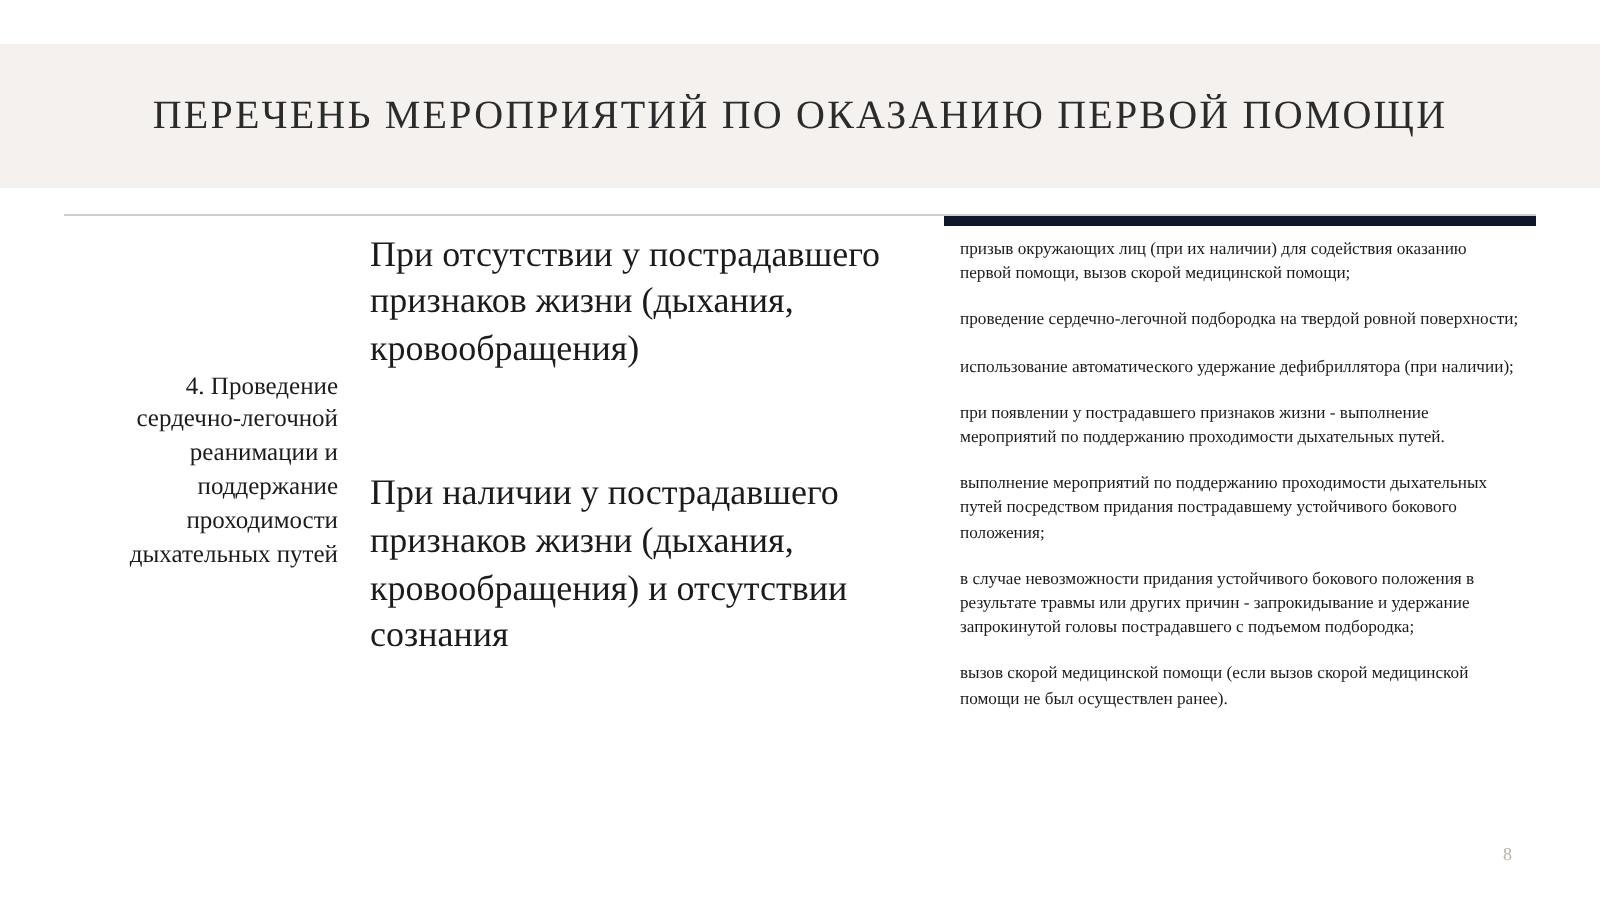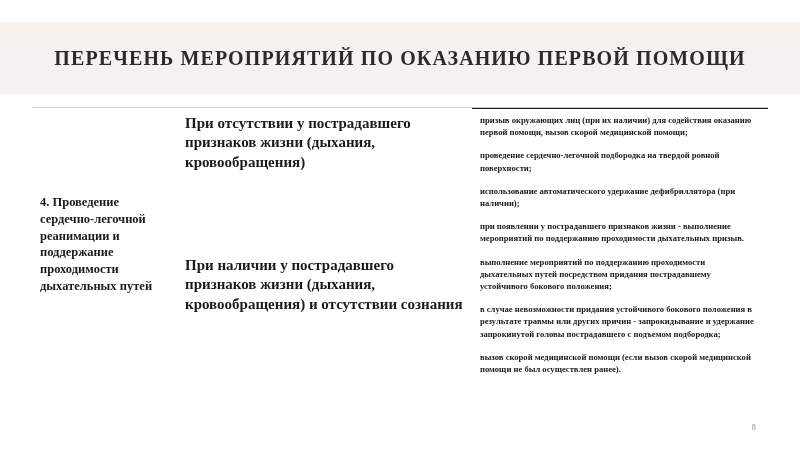--- a/index.html
+++ b/index.html
@@ -12,21 +12,20 @@
     background: #ffffff;
     font-family: "Liberation Serif", serif;
     overflow: hidden;
   }
   .slide {
     position: relative;
     width: 800px;
     height: 450px;
     background: #ffffff;
     box-sizing: border-box;
-    font-weight: bold;
   }
   .title-band {
     position: absolute;
     left: 0;
     top: 22px;
     width: 800px;
     height: 72px;
     background: #f4f1ee;
   }
   .title-text {
@@ -61,39 +60,39 @@
     vertical-align: top;
     padding: 5px 8px 6px 8px;
     border: 0;
     color: #1b1b1b;
   }
   .col-a { width: 145px; }
   .col-b { width: 295px; }
   .col-c { width: 296px; }
 
   .cat-cell {
-    text-align: left;
+    text-align: right;
     vertical-align: middle !important;
     font-size: 12.5px;
     line-height: 1.35;
     padding: 4px 6px;
   }
   .mid-cell {
-    font-size: 15px;
+    font-size: 18px;
     line-height: 1.32;
     border-top: 1px solid #cfcfcf;
     border-bottom: 1px solid #cfcfcf;
   }
   .mid-cell.plain { border-top: 0; border-bottom: 0; }
   .det-cell {
     font-size: 8.6px;
     line-height: 1.42;
     border-top: 1px solid #cfcfcf;
   }
-  .det-cell.first { border-top: 1px solid #0f172a; margin-top: 32px; }
+  .det-cell.first { border-top: 5px solid #0f172a; margin-top: 32px; }
   .hairline-top {
     position: absolute;
     left: 32px;
     top: 107px;
     width: 736px;
     height: 1px;
     background: #cfcfcf;
   }
   .page-num {
     position: absolute;
@@ -136,21 +135,21 @@
           <td class="mid-cell plain" rowspan="4">При отсутствии у пострадавшего признаков жизни (дыхания, кровообращения)</td>
           <td class="det-cell first">призыв окружающих лиц (при их наличии) для содействия оказанию первой помощи, вызов скорой медицинской помощи;</td>
         </tr>
         <tr>
           <td class="det-cell">проведение сердечно-легочной подбородка на твердой ровной поверхности;</td>
         </tr>
         <tr>
           <td class="det-cell">использование автоматического удержание дефибриллятора (при наличии);</td>
         </tr>
         <tr>
-          <td class="det-cell">при появлении у пострадавшего признаков жизни - выполнение мероприятий по поддержанию проходимости дыхательных призыв.</td>
+          <td class="det-cell">при появлении у пострадавшего признаков жизни - выполнение мероприятий по поддержанию проходимости дыхательных путей.</td>
         </tr>
 
         <tr>
           <td class="mid-cell" rowspan="3">При наличии у пострадавшего признаков жизни (дыхания, кровообращения) и отсутствии сознания</td>
           <td class="det-cell">выполнение мероприятий по поддержанию проходимости дыхательных путей посредством придания пострадавшему устойчивого бокового положения;</td>
         </tr>
         <tr>
           <td class="det-cell">в случае невозможности придания устойчивого бокового положения в результате травмы или других причин - запрокидывание и удержание запрокинутой головы пострадавшего с подъемом подбородка;</td>
         </tr>
         <tr>

